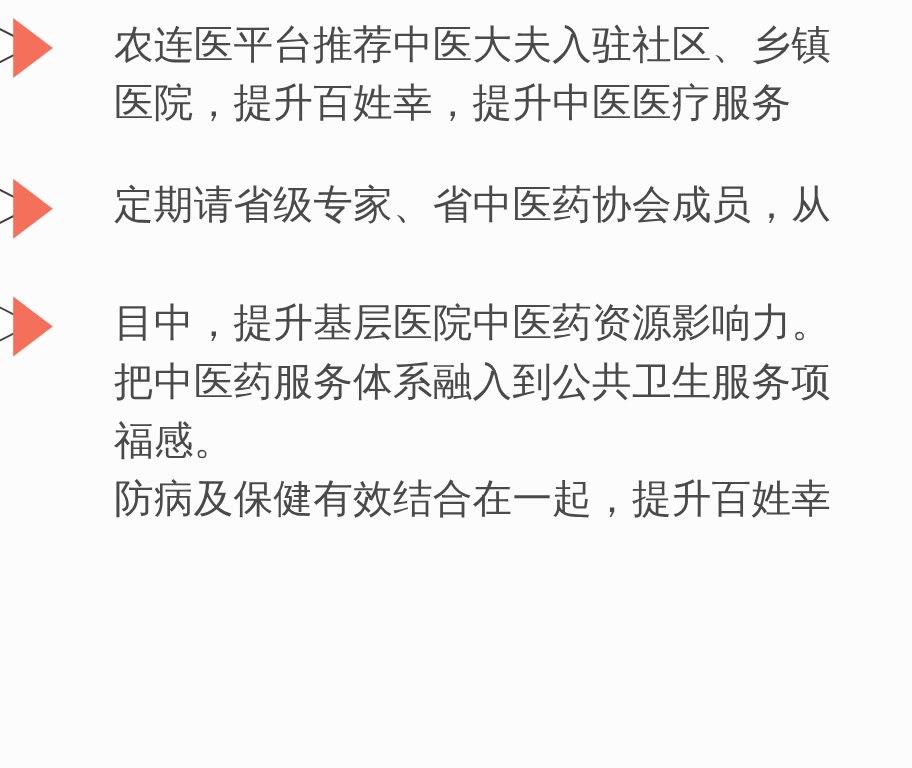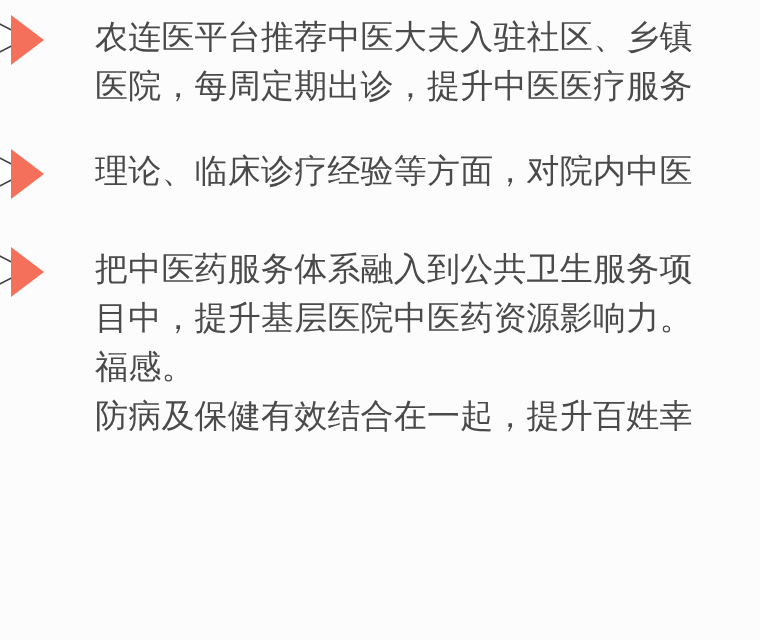--- a/index.html
+++ b/index.html
@@ -51,44 +51,44 @@
 
   <div class="bullet-row row-1">
     <div class="marker-col">
       <svg width="48" height="56" viewBox="0 0 48 56">
         <polygon points="-20,2 27,26 -20,50" fill="#ffffff" stroke="#3e3e3e" stroke-width="1.6" stroke-linejoin="miter"></polygon>
         <polygon points="11,3 44,28 11,53" fill="#f4705b"></polygon>
       </svg>
     </div>
     <div class="text-col">
       <div class="text-line">农连医平台推荐中医大夫入驻社区、乡镇</div>
-      <div class="text-line">医院，每周定期出诊，提升中医医疗服务</div>
+      <div class="text-line">医院，提升百姓幸，提升中医医疗服务</div>
     </div>
   </div>
 
   <div class="bullet-row row-2">
     <div class="marker-col">
       <svg width="48" height="56" viewBox="0 0 48 56">
         <polygon points="-20,2 27,26 -20,50" fill="#ffffff" stroke="#3e3e3e" stroke-width="1.6" stroke-linejoin="miter"></polygon>
         <polygon points="11,3 44,28 11,53" fill="#f4705b"></polygon>
       </svg>
     </div>
     <div class="text-col">
-      <div class="text-line">理论、临床诊疗经验等方面，对院内中医</div>
+      <div class="text-line">定期请省级专家、省中医药协会成员，从</div>
     </div>
   </div>
 
   <div class="bullet-row row-3">
     <div class="marker-col">
       <svg width="48" height="56" viewBox="0 0 48 56">
         <polygon points="-20,2 27,26 -20,50" fill="#ffffff" stroke="#3e3e3e" stroke-width="1.6" stroke-linejoin="miter"></polygon>
         <polygon points="11,3 44,28 11,53" fill="#f4705b"></polygon>
       </svg>
     </div>
     <div class="text-col">
+      <div class="text-line">目中，提升基层医院中医药资源影响力。</div>
       <div class="text-line">把中医药服务体系融入到公共卫生服务项</div>
-      <div class="text-line">目中，提升基层医院中医药资源影响力。</div>
       <div class="text-line">福感。</div>
       <div class="text-line">防病及保健有效结合在一起，提升百姓幸</div>
     </div>
   </div>
 
 </div>
 
 </body></html>

